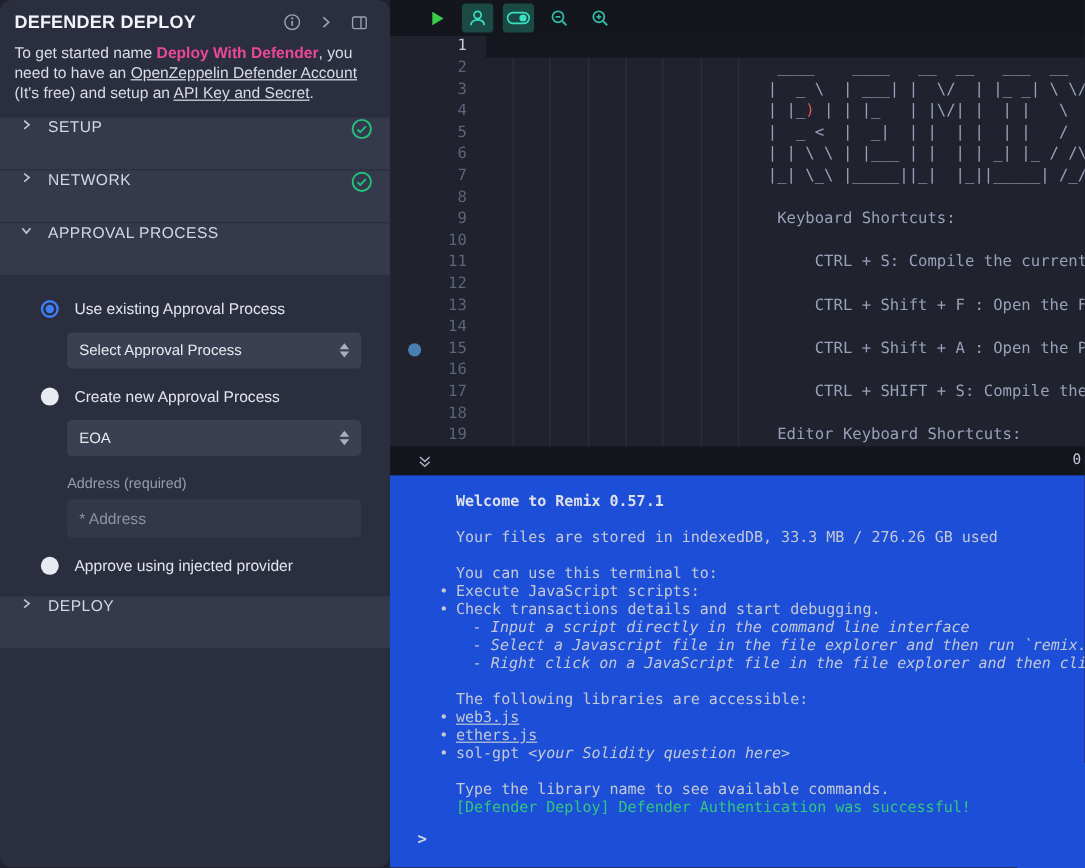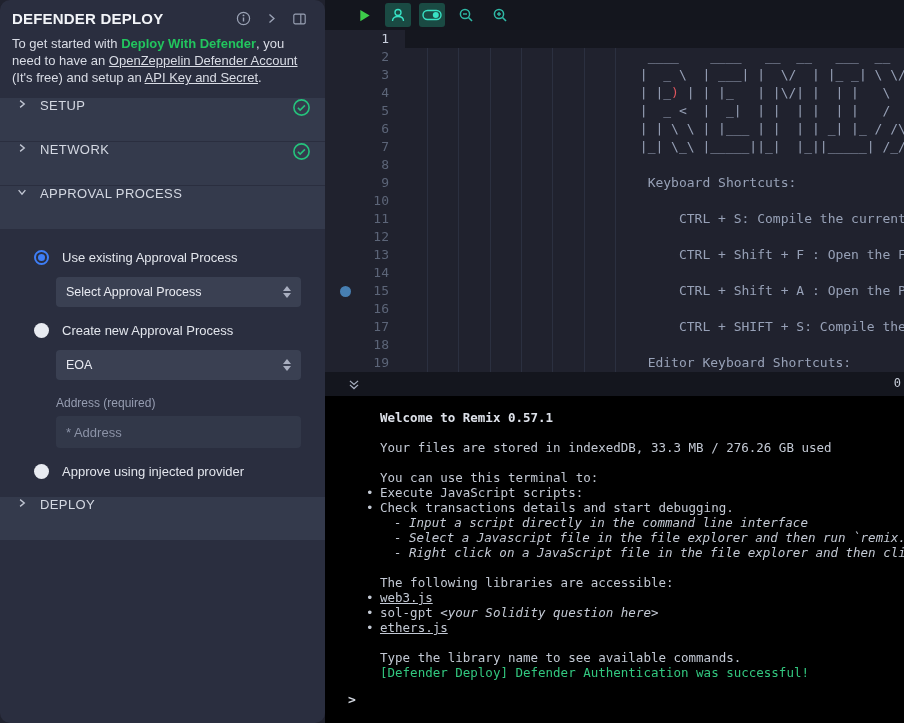--- a/index.html
+++ b/index.html
@@ -7,21 +7,21 @@
   body { font-family:"Liberation Sans", sans-serif; background:#20222e; }
   .app { display:flex; width:904px; height:723px; }
 
   
   .sidebar { width:325px; flex:none; background:#2a2e3f; color:#dcdfe8; height:100%; overflow:hidden;border-radius:10px; }
   .sb-head { display:flex; align-items:center; padding:10px 12px 6px 12px; }
   .sb-title { font-size:15px; font-weight:bold; color:#f2f4f8; letter-spacing:.2px; flex:1; }
   .sb-icons { display:flex; align-items:center; gap:14px; padding-right:6px; }
   .sb-icons span { display:flex; cursor:pointer; }
   .intro { font-size:13px; line-height:17px; padding:2px 14px 12px 12px; color:#d9dce5; }
-  .intro b { color:#22c55e; }
+  .intro b { color:#ec4899; }
   .lnk { color:#d9dce5; text-decoration:underline; cursor:pointer; }
   .acc-row { height:43px; background:#343a4c; display:flex; align-items:flex-start; padding:0 14px 0 16px; margin-bottom:1px; cursor:pointer; }
   .acc-label { flex:1; margin-left:12px; font-size:13px; letter-spacing:.4px; color:#d4d8e2; }
   .chev { display:flex; width:12px; }
   .chev.open { transform:rotate(90deg); }
   .check { display:flex; }
   .acc-body { padding:4px 16px 18px 18px; }
   .radio-row { display:flex; align-items:center; gap:13px; margin:16px 0 0 16px; font-size:13px; color:#e2e5ec; cursor:pointer; }
   .radio { width:15px; height:15px; border-radius:50%; background:#e8ebf1; flex:none; }
   .radio.checked { background:transparent; border:2px solid #3e7ef7; position:relative; }
@@ -49,21 +49,21 @@
   .ed-line.active .ln { color:#c9cfdd; }
   .code { white-space:pre; color:#97a1b7; position:relative; z-index:1; }
   .code .red { color:#e0565e; }
   .bp-dot { display:none; position:absolute; left:15px; top:4px; width:11px; height:11px; border-radius:50%; background:#477fb2; }
   .ed-line.bp .bp-dot { display:block; }
 
   .term-bar { height:24px; background:#14161e; flex:none; display:flex; align-items:center; position:relative; padding-left:22px; }
   .term-bar span { cursor:pointer; display:flex; }
   .term-badge { position:absolute; right:3px; top:4px; font-family:"DejaVu Sans Mono",monospace; font-size:12px; color:#c6ccd8; cursor:default; }
 
-  .terminal { flex:1; background:#000000; overflow:hidden; font-family:"DejaVu Sans Mono", monospace; font-size:12.5px; color:#c3c9d4; padding:14px 0 0 40px; }
+  .terminal { flex:1; background:#1d4ed8; overflow:hidden; font-family:"DejaVu Sans Mono", monospace; font-size:12.5px; color:#c3c9d4; padding:14px 0 0 40px; }
   .t-line { line-height:15px; min-height:15px; white-space:pre; padding-left:15px; position:relative; }
   .t-line.bullet::before { content:"\2022"; position:absolute; left:1px; top:0; color:#c3c9d4; }
   .t-line.indent { margin-left:14px; }
   .t-line.italic { font-style:italic; }
   .t-line.link .t-a { text-decoration:underline; cursor:pointer; }
   .t-line.green { color:#32c77f; }
   .t-line.strong { color:#dde1e9; font-weight:bold; }
   .t-b { font-style:italic; }
   .prompt { margin:12px 0 0 -17px; color:#d3d8e0; font-size:13px; font-weight:bold; }
 </style>
@@ -90,21 +90,21 @@
         </span>
         <span>
           <svg width="15" height="14" viewBox="0 0 16 16">
               <rect x="1.5" y="2.5" width="13" height="11" rx="1.5" fill="none" stroke="#9aa2b5" stroke-width="1.3"></rect>
               <line x1="9.5" y1="2.5" x2="9.5" y2="13.5" stroke="#9aa2b5" stroke-width="1.3"></line>
             </svg>
         </span>
       </div>
     </div>
 
-    <p class="intro"><span>To get started with </span><b>Deploy With Defender</b><span>, you need to have an </span><a class="lnk">OpenZeppelin Defender Account</a><span> (It's free) and setup an </span><a class="lnk">API Key and Secret</a><span>.</span></p>
+    <p class="intro"><span>To get started name </span><b>Deploy With Defender</b><span>, you need to have an </span><a class="lnk">OpenZeppelin Defender Account</a><span> (It's free) and setup an </span><a class="lnk">API Key and Secret</a><span>.</span></p>
 
     <div class="acc-row">
       <span class="chev">
         <svg width="12" height="12" viewBox="0 0 16 16">
             <path d="M5.5 3.5 L11 8 L5.5 12.5" fill="none" stroke="#c0c5d2" stroke-width="1.8"></path>
           </svg>
       </span>
       <span class="acc-label">SETUP</span>
       <span class="check">
         <svg width="19" height="19" viewBox="0 0 20 20">
@@ -378,23 +378,23 @@
           <div class="t-line italic indent"><span class="t-a">- Select a Javascript file in the file explorer and then run `remix.execute()` or `remix.exec()`</span><span class="t-b"></span></div>
 
           <div class="t-line italic indent"><span class="t-a">- Right click on a JavaScript file in the file explorer and then click `Run`</span><span class="t-b"></span></div>
 
           <div class="t-line"><span class="t-a"></span><span class="t-b"></span></div>
 
           <div class="t-line"><span class="t-a">The following libraries are accessible:</span><span class="t-b"></span></div>
 
           <div class="t-line bullet link"><span class="t-a">web3.js</span><span class="t-b"></span></div>
 
+          <div class="t-line bullet link"><span class="t-a">ethers.js</span><span class="t-b"></span></div>
+
           <div class="t-line bullet"><span class="t-a">sol-gpt </span><span class="t-b">&lt;your Solidity question here&gt;</span></div>
-
-          <div class="t-line bullet link"><span class="t-a">ethers.js</span><span class="t-b"></span></div>
 
           <div class="t-line"><span class="t-a"></span><span class="t-b"></span></div>
 
           <div class="t-line"><span class="t-a">Type the library name to see available commands.</span><span class="t-b"></span></div>
 
           <div class="t-line green"><span class="t-a">[Defender Deploy] Defender Authentication was successful!</span><span class="t-b"></span></div>
         </div>
       <div class="prompt">&gt;</div>
     </div>
 

